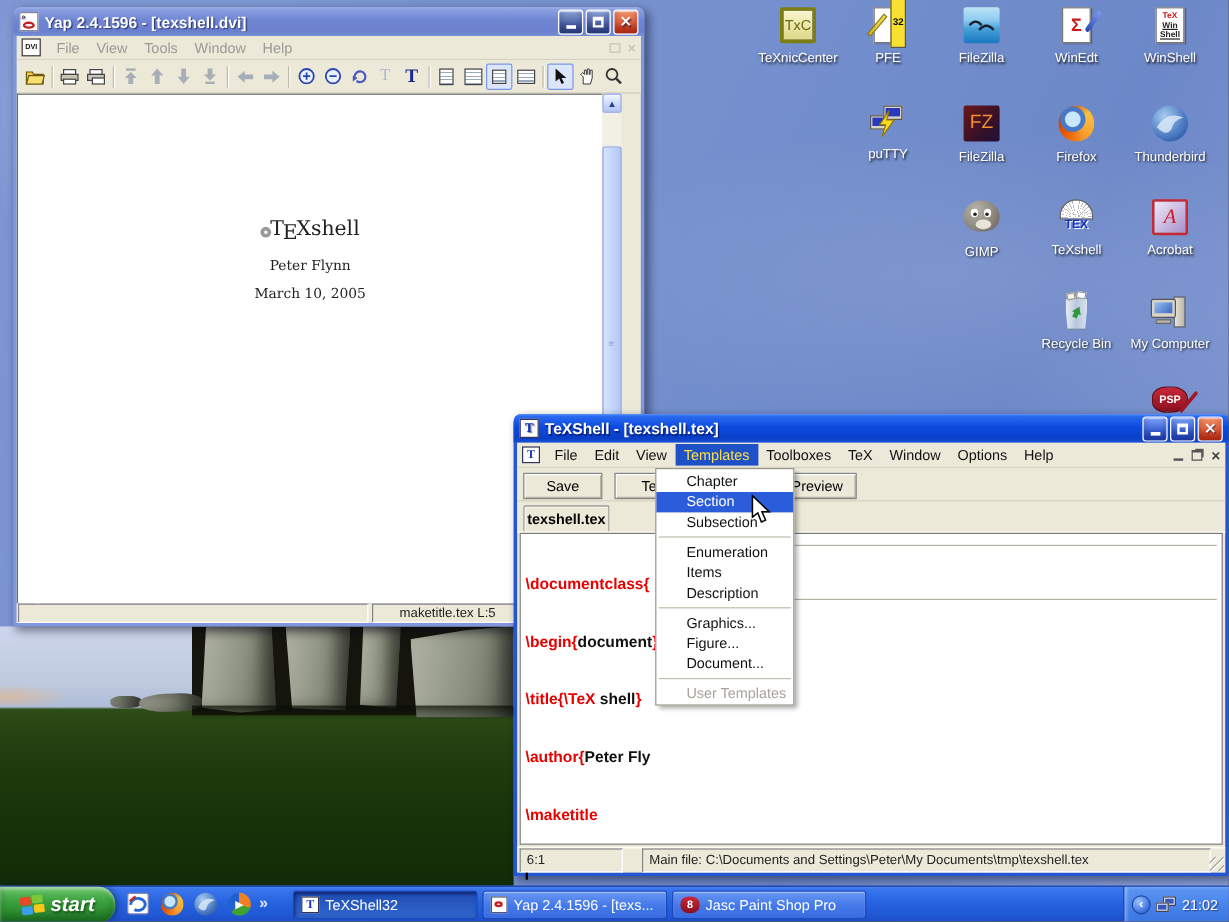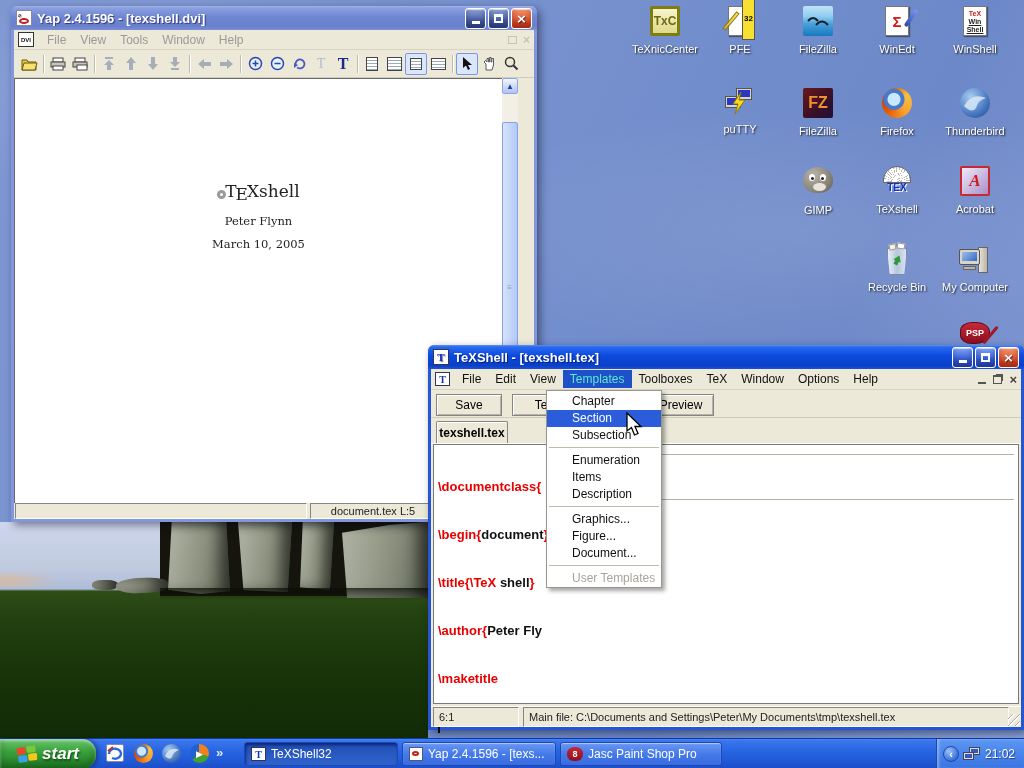--- a/index.html
+++ b/index.html
@@ -10,42 +10,42 @@
       radial-gradient(ellipse 420px 160px at 18% 12%, rgba(255,255,255,.14), transparent 70%),
       radial-gradient(ellipse 500px 180px at 78% 30%, rgba(255,255,255,.10), transparent 70%),
       radial-gradient(ellipse 600px 200px at 55% 68%, rgba(255,255,255,.08), transparent 70%),
       linear-gradient(115deg,#829bd8 0%,#7e97d3 0%,#7590cd 45%,#6d88c8 72%,#8aa0d8 100%);}
   .abs{position:absolute}
 
   
   .dicon{position:absolute;width:76px;text-align:center;z-index:5;cursor:pointer}
   .dicon .art{width:34px;height:34px;margin:0 auto;position:relative}
   .dlabel{margin-top:3px;font-size:11px;color:#fff;text-shadow:1px 1px 2px rgba(0,0,0,.85);line-height:12px}
-  .sqicon{width:30px;height:30px;margin:2px auto;border-radius:2px;display:flex;align-items:center;justify-content:center;font-weight:bold}
+  .sqicon{width:30px;height:30px;margin:2px auto;border-radius:2px;display:flex;align-items:center;justify-content:center;font-weight:normal}
   .page{width:24px;height:30px;margin:2px auto;background:#fff;border:1px solid #777;box-shadow:1px 1px 1px rgba(0,0,0,.4);position:relative}
 
   
   .win{position:absolute;border-radius:7px 7px 0 0;box-shadow:3px 3px 8px rgba(0,0,20,.45)}
   .titlebar{position:absolute;left:0;top:0;right:0;height:24px;border-radius:6px 6px 0 0;display:flex;align-items:center;padding:0 5px;color:#fff;font-weight:bold;font-size:13px;text-shadow:1px 1px 1px rgba(0,0,60,.6)}
   .tb-active{background:linear-gradient(#5a93f8 0%,#2a6af0 8%,#0c4ade 45%,#0a40c8 85%,#1c52d8 100%)}
   .tb-inactive{background:linear-gradient(#a4b4e8 0%,#8ba0e0 8%,#6f86d2 45%,#64309?? 0,#6a80ce 85%,#7990d6 100%)}
   .tb-inactive{background:linear-gradient(#a4b4e8 0%,#8ba0e0 8%,#6f86d2 45%,#6a80ce 85%,#7990d6 100%)}
   .ttl{flex:1;white-space:nowrap;overflow:hidden;margin-left:5px}
   .xpbtn{width:21px;height:21px;margin-left:2px;border-radius:3px;border:1px solid #fff;
     background:linear-gradient(#7da1f8,#3a63d8 60%,#2a53c8);box-shadow:inset 0 -6px 6px rgba(0,0,80,.35),inset 0 1px 1px rgba(255,255,255,.7);
     display:flex;align-items:center;justify-content:center;cursor:pointer}
   .xpbtn.close{background:linear-gradient(#f0926a,#e0603a 55%,#c84018);box-shadow:inset 0 -6px 6px rgba(120,0,0,.4),inset 0 1px 1px rgba(255,255,255,.7)}
   .xpbtn .g-min{width:8px;height:3px;background:#fff;margin-top:8px}
   .xpbtn .g-max{width:9px;height:9px;border:2px solid #fff;border-top-width:3px}
   .xpbtn .g-x{color:#fff;font-weight:bold;font-size:13px;line-height:13px;font-family:"DejaVu Sans",sans-serif}
   .winbody{position:absolute;left:3px;right:3px;bottom:3px;top:24px;background:#ece9d8}
 
   .menubar{position:absolute;left:0;right:0;top:0;height:20px;background:#ece9d8;border-bottom:1px solid #d8d4c4;display:flex;align-items:center;font-size:12px;padding-left:4px}
   .menubar .mi{padding:2px 7px;cursor:pointer}
-  .mi.sel{background:#1e50c8;color:#5eead4}
+  .mi.sel{background:#1e50c8;color:#fde047}
 
   .b3{background:#ece9d8;border:1px solid #858585;box-shadow:inset 1px 1px 0 #fff,inset -1px -1px 0 #b8b4a4;font-size:12px;display:flex;align-items:center;justify-content:center;cursor:pointer}
   .sunken{border:1px solid;border-color:#858585 #fff #fff #858585}
 
   
   .ytoolbar{position:absolute;left:0;right:0;top:20px;height:28px;background:#ece9d8;display:flex;align-items:center;padding-left:4px;border-bottom:1px solid #d0ccbc}
   .tbi{width:22px;height:22px;display:flex;align-items:center;justify-content:center;cursor:pointer;border:1px solid transparent}
   .tbi.pressed{border:1px solid #7a96e8;background:#dce6fa;border-radius:2px}
   .tsep{width:1px;height:18px;background:#c0bcac;box-shadow:1px 0 0 #fff;margin:0 3px}
   .pgicon{width:12px;height:14px;border:1px solid #444;background:#fff repeating-linear-gradient(#fff 0 2px,#9ab 2px 3px)}
@@ -420,21 +420,21 @@
         <div class="sb-btn abs" style="left:0;top:0;width:16px;height:16px">◀</div>
         <div class="sb-thumb h abs" style="left:18px;top:0;width:436px;height:16px">
             <span class="grip">|||</span>
           </div>
         <div class="sb-btn abs" style="right:0;top:0;width:16px;height:16px">▶</div>
       </div>
       <div class="abs" style="left:488px;top:473px;width:16px;height:16px;background:#ece9d8"></div>
 
       <div class="status" style="height:16px">
         <div class="spanel sunken" style="width:292px;margin-left:1px"></div>
-        <div class="spanel sunken" style="width:126px;margin-left:3px;justify-content:center">document.tex L:5</div>
+        <div class="spanel sunken" style="width:126px;margin-left:3px;justify-content:center">maketitle.tex L:5</div>
       </div>
     </div>
   </div>
 
   <div class="win" style="left:428px;top:345px;width:596px;height:385px;background:#2456d4;z-index:30">
     <div class="titlebar tb-active">
       <span style="width:16px;height:16px;background:#fff;border:1px solid #335;display:inline-block;text-align:center;font:bold 11px/15px 'Liberation Serif',serif;color:#1030c0">T</span>
       <span class="ttl">TeXShell - [texshell.tex]</span>
       <span class="xpbtn">
           <span class="g-min"></span>
@@ -485,21 +485,21 @@
           <div><span class="r">\title{\TeX</span><span class="k"> shell</span><span class="r">}</span></div>
           <div><span class="r">\author{</span><span class="k">Peter Fly</span></div>
           <div><span class="r">\maketitle</span></div>
           <div><span class="caret"></span></div>
           <div><span class="r">\end{</span><span class="k">document</span><span class="r">}</span></div>
         </div>
       </div>
 
       <div class="status" style="height:21px;border-top:1px solid #fff">
         <div class="spanel sunken" style="width:86px;margin-left:2px">6:1</div>
-        <div class="spanel sunken" style="flex:1;margin-left:4px;margin-right:12px">Main file: C:\Documents and Settings\Peter\My Documents\tmp\texshell.tex</div>
+        <div class="spanel sunken" style="flex:1;margin-left:16px;margin-right:12px">Main file: C:\Documents and Settings\Peter\My Documents\tmp\texshell.tex</div>
         <div class="abs" style="right:1px;bottom:1px;width:12px;height:12px;background:repeating-linear-gradient(135deg,transparent 0 3px,#aaa 3px 4px,#fff 4px 5px)"></div>
       </div>
 
       <div class="ddmenu" style="left:115px;top:21px;width:116px;height:198px">
         <div class="it">Chapter</div>
         <div class="it sel">Section</div>
         <div class="it">Subsection</div>
         <div class="dsep"></div>
         <div class="it">Enumeration</div>
         <div class="it">Items</div>

